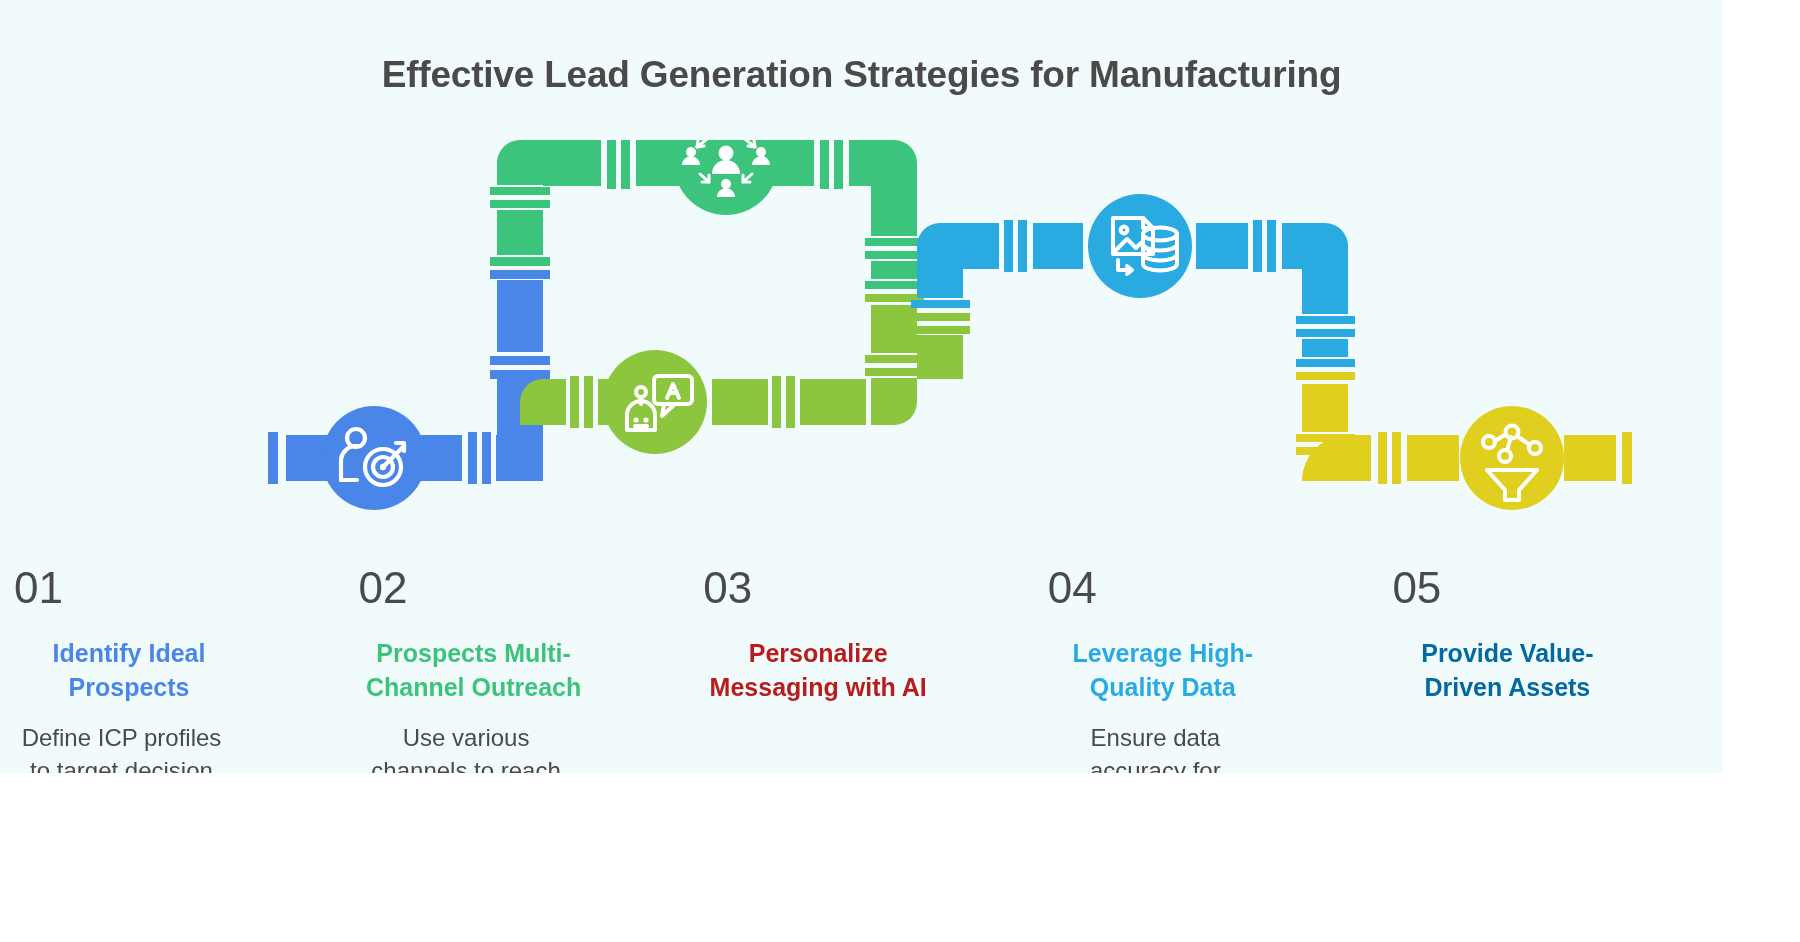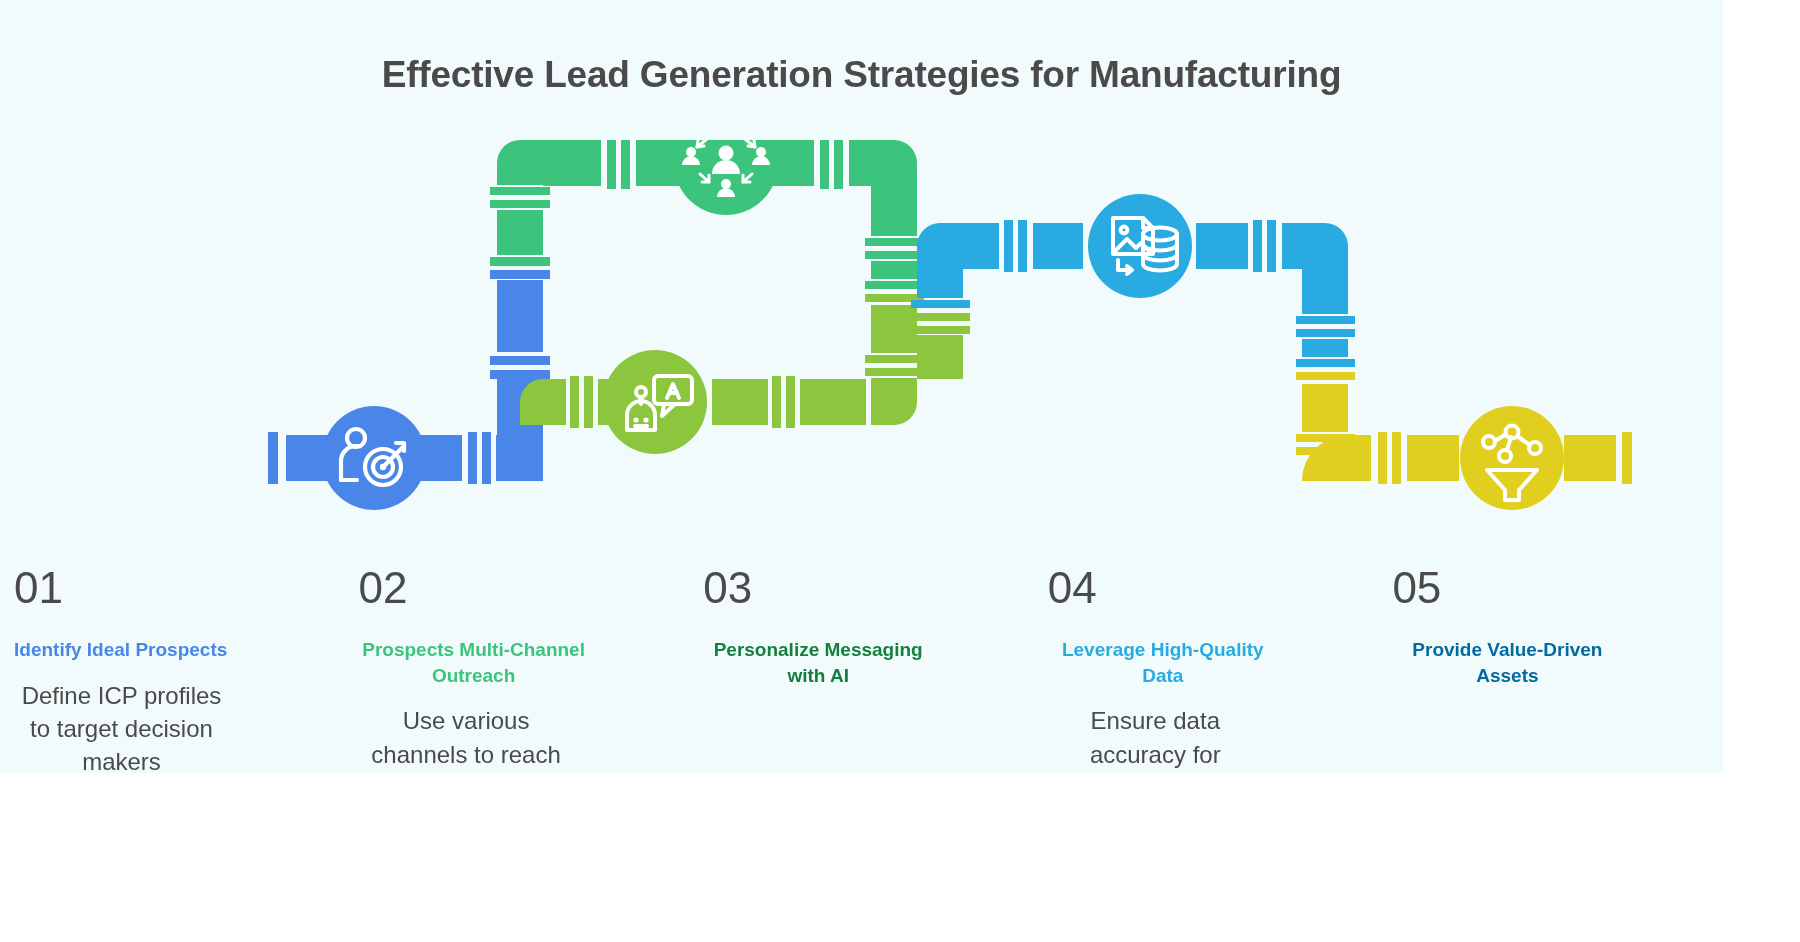--- a/index.html
+++ b/index.html
@@ -58,21 +58,21 @@
   }
   .step-number {
     font-size: 44px;
     font-weight: 400;
     color: #4a4a4a;
     line-height: 1.05;
     margin-bottom: 26px;
     font-family: "Liberation Sans", sans-serif;
   }
   .step-title {
-    font-size: 19px;
+    font-size: 25px;
     font-weight: bold;
     line-height: 1.35;
     text-align: center;
     max-width: 230px;
     margin-bottom: 16px;
   }
   .step-desc {
     font-size: 24px;
     font-weight: 400;
     color: #4a4a4a;
@@ -391,21 +391,21 @@
     </div>
 
     <div class="step-col">
       <div class="step-number">02</div>
       <div class="step-title" style="color:#3cc47c">Prospects Multi-Channel Outreach</div>
       <div class="step-desc">Use various channels to reach reach buyers</div>
     </div>
 
     <div class="step-col">
       <div class="step-number">03</div>
-      <div class="step-title" style="color:#15803d">Personalize Messaging with AI</div>
+      <div class="step-title" style="color:#b91c1c">Personalize Messaging with AI</div>
     </div>
 
     <div class="step-col">
       <div class="step-number">04</div>
       <div class="step-title" style="color:#29abe2">Leverage High-Quality Data</div>
       <div class="step-desc">Ensure data accuracy for efficient outreach</div>
     </div>
 
     <div class="step-col">
       <div class="step-number">05</div>

